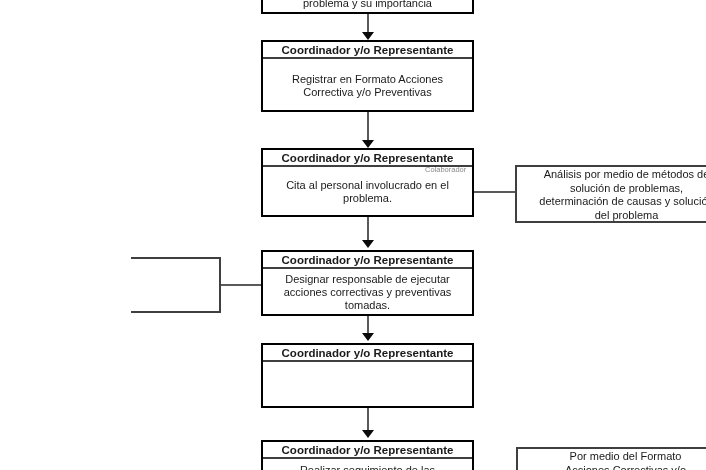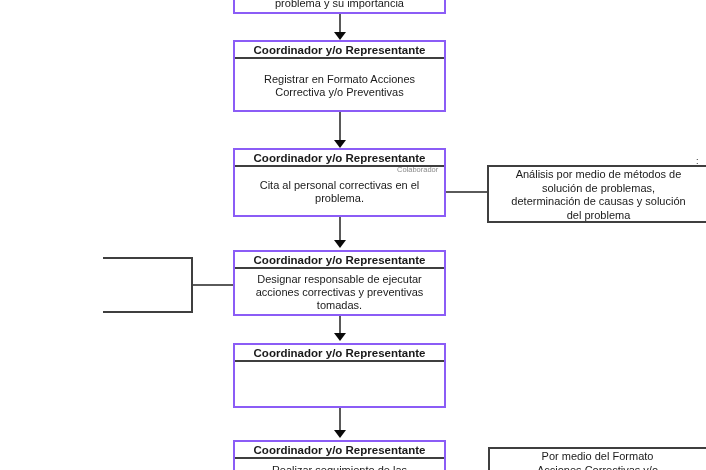--- a/index.html
+++ b/index.html
@@ -4,21 +4,21 @@
 <style>
   html,body{margin:0;padding:0;}
   body{
     width:706px;height:470px;position:relative;overflow:hidden;
     background:#ffffff;color:#1a1a1a;
     font-family:"Liberation Sans","DejaVu Sans",sans-serif;
   }
   *{box-sizing:border-box;}
   .pbox{
     position:absolute;left:233px;width:213px;
-    border:2px solid #8b5cf6;background:#ffffff;
+    border:2px solid #000000;background:#ffffff;
   }
   .hdr{
     height:17px;line-height:16px;border-bottom:2px solid #3f3f3f;
     font-weight:bold;font-size:11.5px;text-align:center;
     white-space:nowrap;overflow:visible;
   }
   .pbody{
     position:absolute;left:0;right:0;top:19px;bottom:0;
     display:flex;align-items:center;justify-content:center;
     font-size:11px;line-height:13px;text-align:center;
@@ -41,41 +41,41 @@
   .overlay-tiny{
     position:absolute;left:397px;top:165px;
     font-size:7.5px;color:#8a8a8a;letter-spacing:0;
     white-space:nowrap;
   }
   .note-mark{position:absolute;left:696px;top:156px;font-size:9px;color:#1a1a1a;}
 </style>
 </head>
 <body>
 
-<div style="position:absolute;inset:0;">
+<div style="position:absolute;inset:0;margin-left:28px;">
 
   <div class="pbox top-partial">
     <div class="pbody">problema y su importancia</div>
   </div>
 
   <div class="vline" style="top:14px;height:19px"></div>
   <div class="ahead" style="top:32px"></div>
 
   <div class="pbox" style="top:40px;height:72px">
     <div class="hdr">Coordinador y/o Representante</div>
     <div class="pbody">Registrar en Formato Acciones
 Correctiva y/o Preventivas</div>
   </div>
 
   <div class="vline" style="top:112px;height:28px"></div>
   <div class="ahead" style="top:140px"></div>
 
   <div class="pbox" style="top:148px;height:69px">
     <div class="hdr">Coordinador y/o Representante</div>
-    <div class="pbody">Cita al personal correctivas en el
+    <div class="pbody">Cita al personal involucrado en el
 problema.</div>
   </div>
   <div class="overlay-tiny">Colaborador</div>
 
   <div class="hconn" style="top:191px;left:446px;width:41px"></div>
 
   <div class="note-shape" style="left:487px;top:165px;width:225px;height:58px;border-right:none"></div>
   <div class="note-text" style="left:489px;top:168px;width:219px">Análisis por medio de métodos de
 solución de problemas,
 determinación de causas y solución

